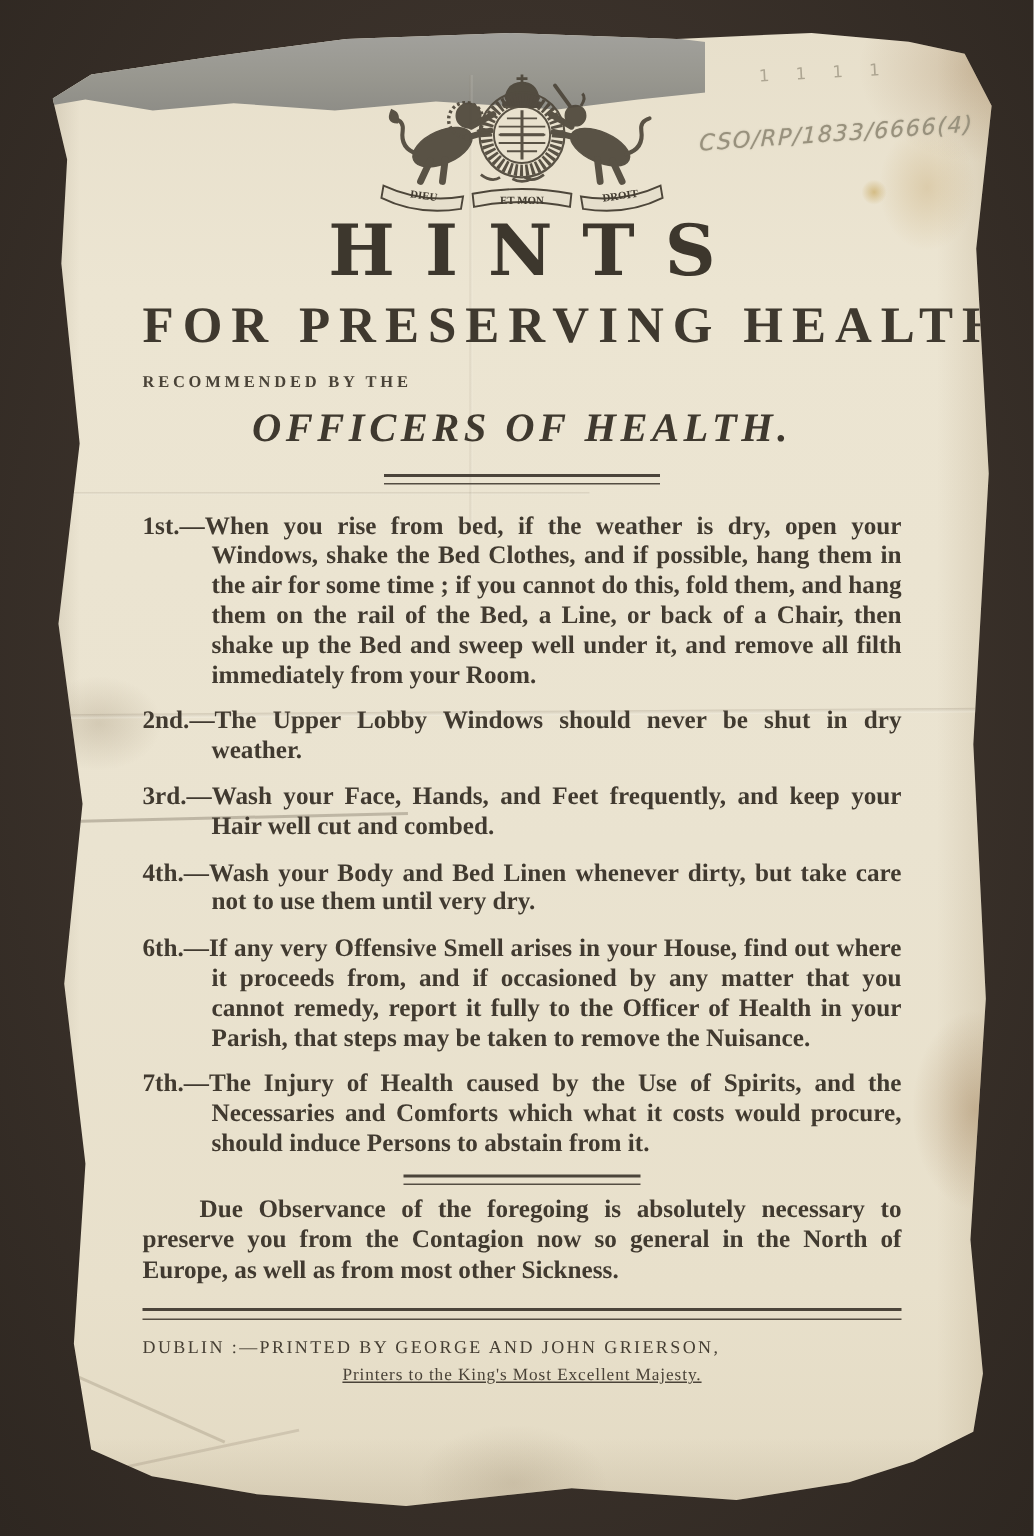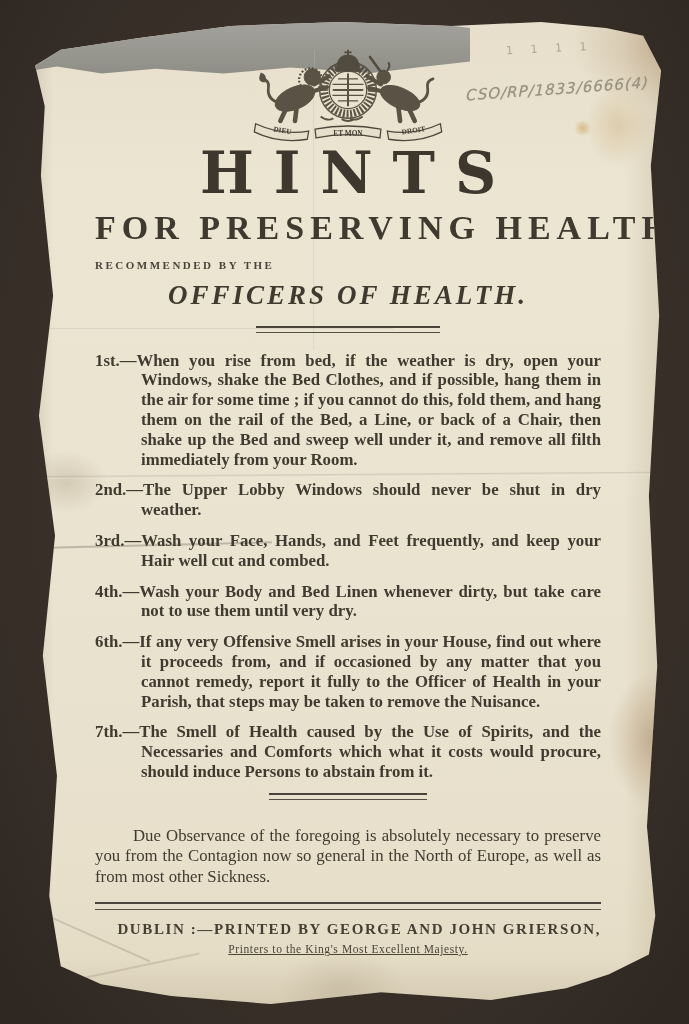--- a/index.html
+++ b/index.html
@@ -59,21 +59,21 @@
     text-shadow:0 0 1px rgba(152,145,125,.6);white-space:nowrap;
   }
   .pencil-marks{
     position:absolute;top:26px;right:70px;
     font-family:"DejaVu Sans",sans-serif;font-size:11px;color:rgba(125,118,100,.55);
     letter-spacing:7px;transform:rotate(-3deg);
   }
   .crest{display:block;margin:0 auto;width:212px;height:96px;}
   .title{
     margin:2px 0 0;text-align:center;font-family:"DejaVu Serif","Liberation Serif",serif;
-    font-weight:700;font-size:57px;line-height:1.0;letter-spacing:20px;text-indent:20px;
+    font-weight:700;font-size:47px;line-height:1.0;letter-spacing:20px;text-indent:20px;
     color:#3d372d;
   }
   .subtitle{
     margin:9px 0 0;text-align:center;font-weight:700;font-size:34px;line-height:1.05;
     letter-spacing:6px;color:#3f392f;white-space:nowrap;
   }
   .recommended{
     margin:13px 0 0;text-align:left;font-weight:700;font-size:11px;letter-spacing:2.5px;
     color:#4a4338;
   }
@@ -88,29 +88,29 @@
   .items{margin-top:18px;}
   .item{
     margin:0 0 11px;padding-left:46px;text-indent:-46px;
     font-weight:700;font-size:16.8px;line-height:19.8px;text-align:justify;
     color:#413a30;
     font-family:Liberation Serif, serif;
   }
   .item .num{padding-right:0;}
   .rule2{margin:8px auto 0;width:158px;}
   .closing{
-    margin:26px 0 0;font-weight:400;font-size:16.8px;line-height:20.5px;
+    margin:6px 0 0;font-weight:700;font-size:16.8px;line-height:20.5px;
     text-align:justify;text-indent:38px;color:#413a30;
   }
   .rule-wide{
     margin-top:15px;height:5px;
     border-top:2.5px solid #4b443a;border-bottom:1.5px solid #544d42;
   }
   .imprint1{
-    margin:11px 0 0;text-align:right;font-weight:700;font-size:15px;letter-spacing:1.6px;
+    margin:11px 0 0;text-align:left;font-weight:400;font-size:12px;letter-spacing:1.6px;
     color:#453e33;white-space:nowrap;
   }
   .imprint2{
     margin:5px 0 0;text-align:center;font-size:11.5px;letter-spacing:.6px;color:#4a4338;text-decoration:underline;
   }
 </style>
 </head>
 <body>
 
 <div class="paper">
@@ -189,21 +189,21 @@
     <div class="officers">OFFICERS OF HEALTH.</div>
 
     <div class="rule-small"></div>
 
     <div class="items">
       <p class="item"><span class="num">1st.</span><span>—When you rise from bed, if the weather is dry, open your Windows, shake the Bed Clothes, and if possible, hang them in the air for some time ; if you cannot do this, fold them, and hang them on the rail of the Bed, a Line, or back of a Chair, then shake up the Bed and sweep well under it, and remove all filth immediately from your Room.</span></p>
       <p class="item"><span class="num">2nd.</span><span>—The Upper Lobby Windows should never be shut in dry weather.</span></p>
       <p class="item"><span class="num">3rd.</span><span>—Wash your Face, Hands, and Feet frequently, and keep your Hair well cut and combed.</span></p>
       <p class="item"><span class="num">4th.</span><span>—Wash your Body and Bed Linen whenever dirty, but take care not to use them until very dry.</span></p>
       <p class="item"><span class="num">6th.</span><span>—If any very Offensive Smell arises in your House, find out where it proceeds from, and if occasioned by any matter that you cannot remedy, report it fully to the Officer of Health in your Parish, that steps may be taken to remove the Nuisance.</span></p>
-      <p class="item"><span class="num">7th.</span><span>—The Smell of Health caused by the Use of Spirits, and the Necessaries and Comforts which what it costs would procure, should induce Persons to abstain from it.</span></p>
+      <p class="item"><span class="num">7th.</span><span>—The Injury of Health caused by the Use of Spirits, and the Necessaries and Comforts which what it costs would procure, should induce Persons to abstain from it.</span></p>
     </div>
 
     <div class="rule-small rule2"></div>
 
     <p class="closing">Due Observance of the foregoing is absolutely necessary to preserve you from the Contagion now so general in the North of Europe, as well as from most other Sickness.</p>
 
     <div class="rule-wide"></div>
     <div class="imprint1">DUBLIN :—PRINTED BY GEORGE AND JOHN GRIERSON,</div>
     <div class="imprint2">Printers to the King's Most Excellent Majesty.</div>
   </div>

